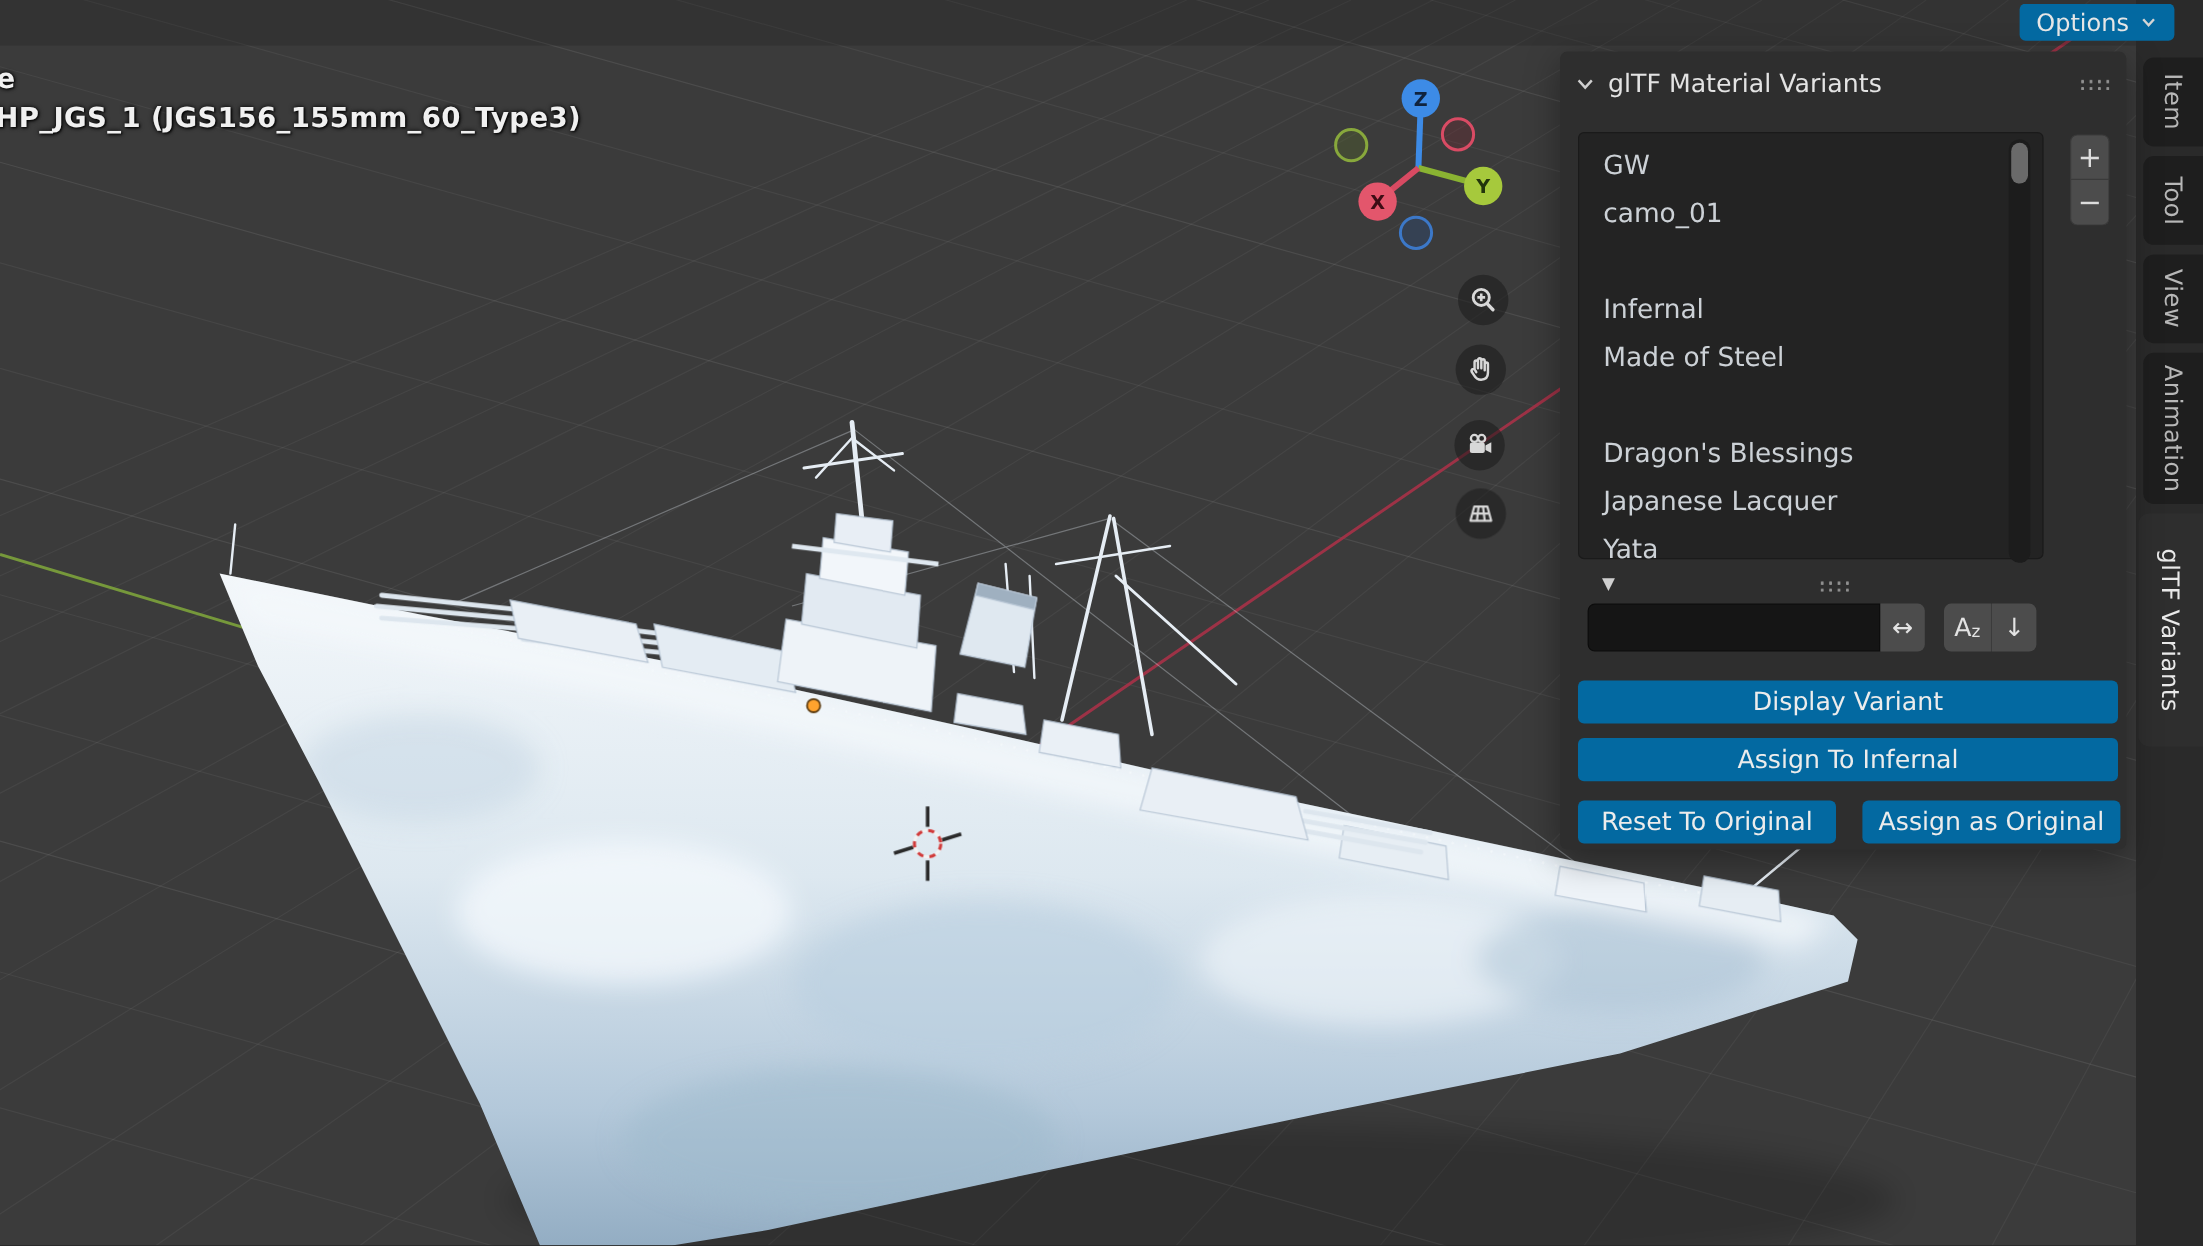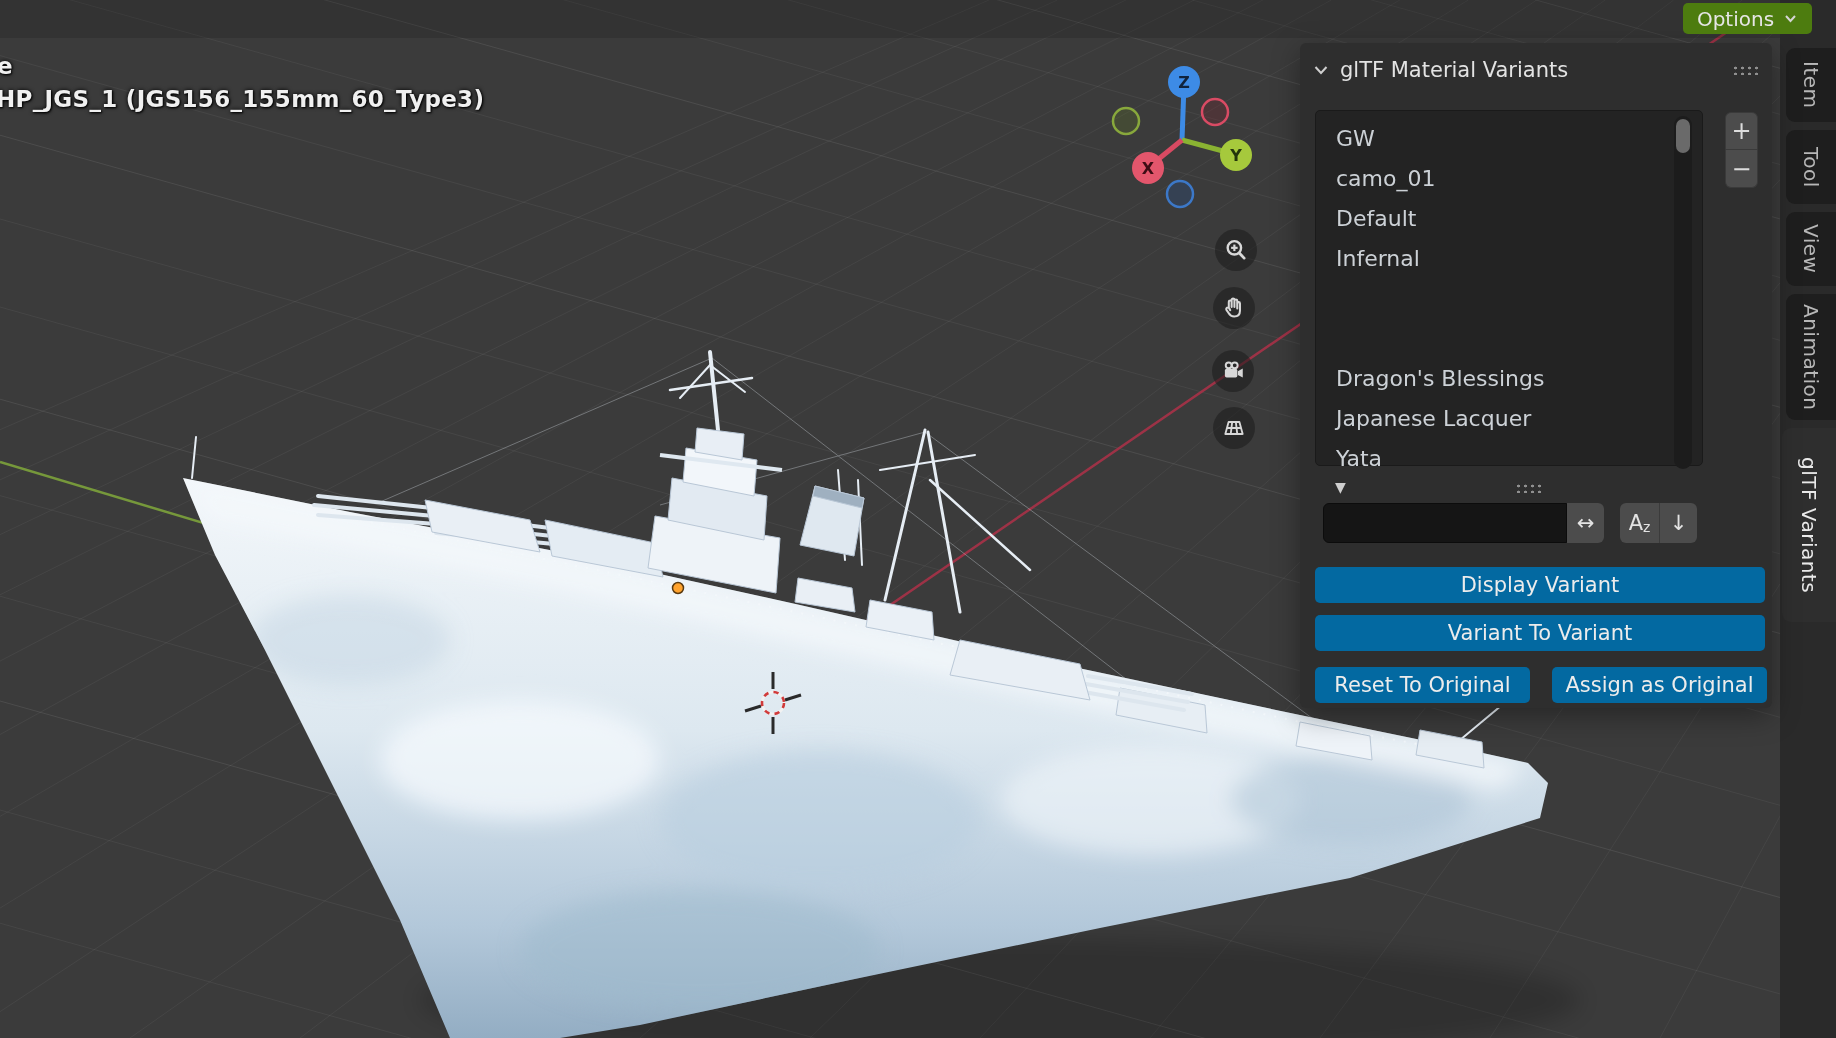--- a/index.html
+++ b/index.html
@@ -11,21 +11,21 @@
   #header-strip{position:absolute;left:0;top:0;width:100%;height:38px;
                 background:rgba(22,22,22,.22);z-index:2;}
 
   .overlay-text{position:absolute;z-index:3;color:#f0f0f0;font-size:23px;font-weight:600;
                 text-shadow:0 0 4px #000,1px 1px 2px rgba(0,0,0,.9);letter-spacing:.3px;white-space:nowrap;}
   #ov-line1{left:-3px;top:53px;}
   #ov-line2{left:-4px;top:86px;}
 
   
   #options-btn{position:absolute;left:1683px;top:3px;width:129px;height:31px;z-index:7;
-               background:#4d7c0f;border-radius:5px;display:flex;align-items:center;justify-content:center;
+               background:#0369a1;border-radius:5px;display:flex;align-items:center;justify-content:center;
                gap:9px;color:#e6e6e6;font-size:20px;cursor:pointer;text-align:right;}
 
   
   #gizmo{position:absolute;left:1100px;top:55px;z-index:3;}
   
   .vtool{position:absolute;width:42px;height:42px;border-radius:50%;z-index:3;
          background:rgba(28,28,28,.55);display:flex;align-items:center;justify-content:center;}
   #tool-zoom{left:1215px;top:229px;}
   #tool-pan{left:1213px;top:287px;}
   #tool-cam{left:1212px;top:350px;}
@@ -334,22 +334,22 @@
       <svg width="18" height="18" viewBox="0 0 18 18">
         <polyline points="3.5,6 9,12 14.5,6" fill="none" stroke="#cfcfcf" stroke-width="2"></polyline>
       </svg>
       <span id="panel-title">glTF Material Variants</span>
       <span class="grip"></span>
     </div>
 
     <div id="listbox">
       <div class="lrow" style="top:8px">GW</div>
       <div class="lrow" style="top:48px">camo_01</div>
-      <div class="lrow" style="top:88px">Default</div>
       <div class="lrow" style="top:128px">Infernal</div>
+      <div class="lrow" style="top:168px">Made of Steel</div>
       <div class="lrow" style="top:248px">Dragon's Blessings</div>
       <div class="lrow" style="top:288px">Japanese Lacquer</div>
       <div class="lrow" style="top:328px">Yata</div>
       <div id="scrollbar">
         <div id="scrollthumb"></div>
       </div>
     </div>
 
     <div id="btn-add">+</div>
     <div id="btn-remove">−</div>
@@ -363,18 +363,18 @@
       <div id="search-input"></div>
       <div id="btn-invert" class="sq">↔</div>
       <div id="btn-sortaz" class="sq">
         <span>A</span>
           <span class="sub">z</span>
       </div>
       <div id="btn-sortrev" class="sq">↓</div>
     </div>
 
     <div id="btn-display" class="bigbtn">Display Variant</div>
-    <div id="btn-assign" class="bigbtn">Variant To Variant</div>
+    <div id="btn-assign" class="bigbtn">Assign To Infernal</div>
     <div id="btn-reset" class="bigbtn">Reset To Original</div>
     <div id="btn-assign-orig" class="bigbtn">Assign as Original</div>
   </div>
 
 </div>
 
 </body></html>

